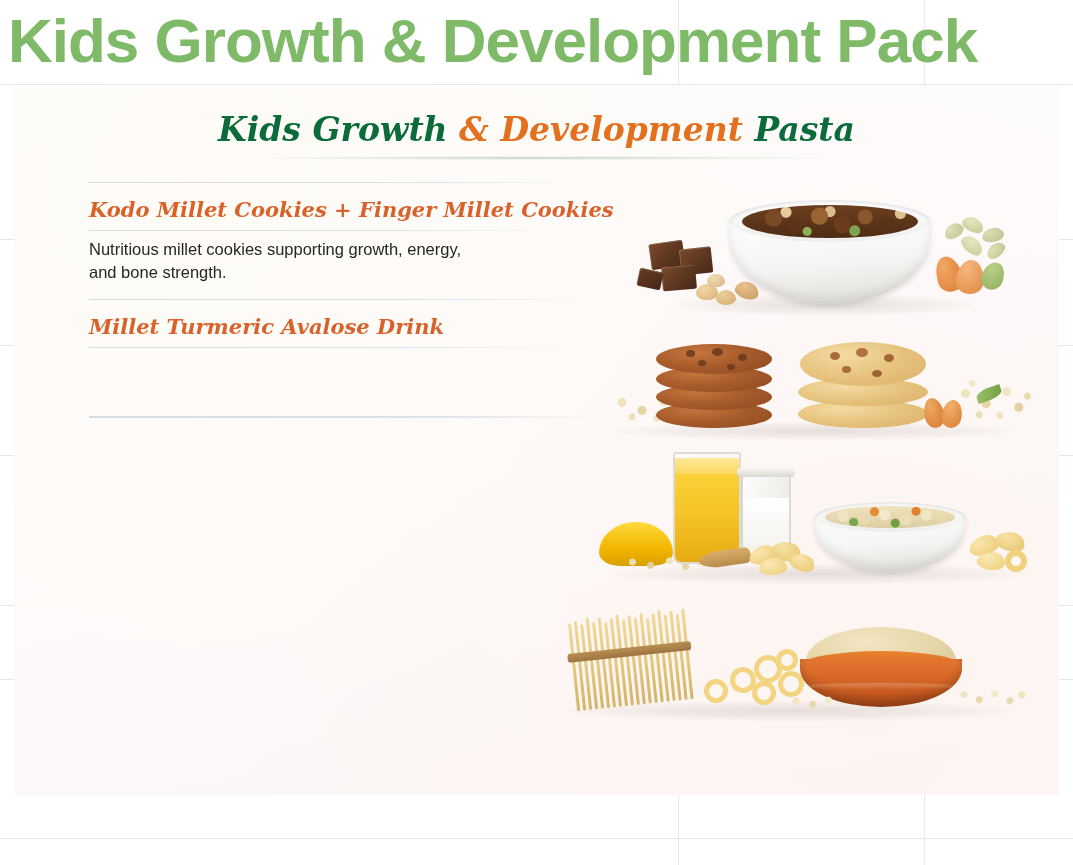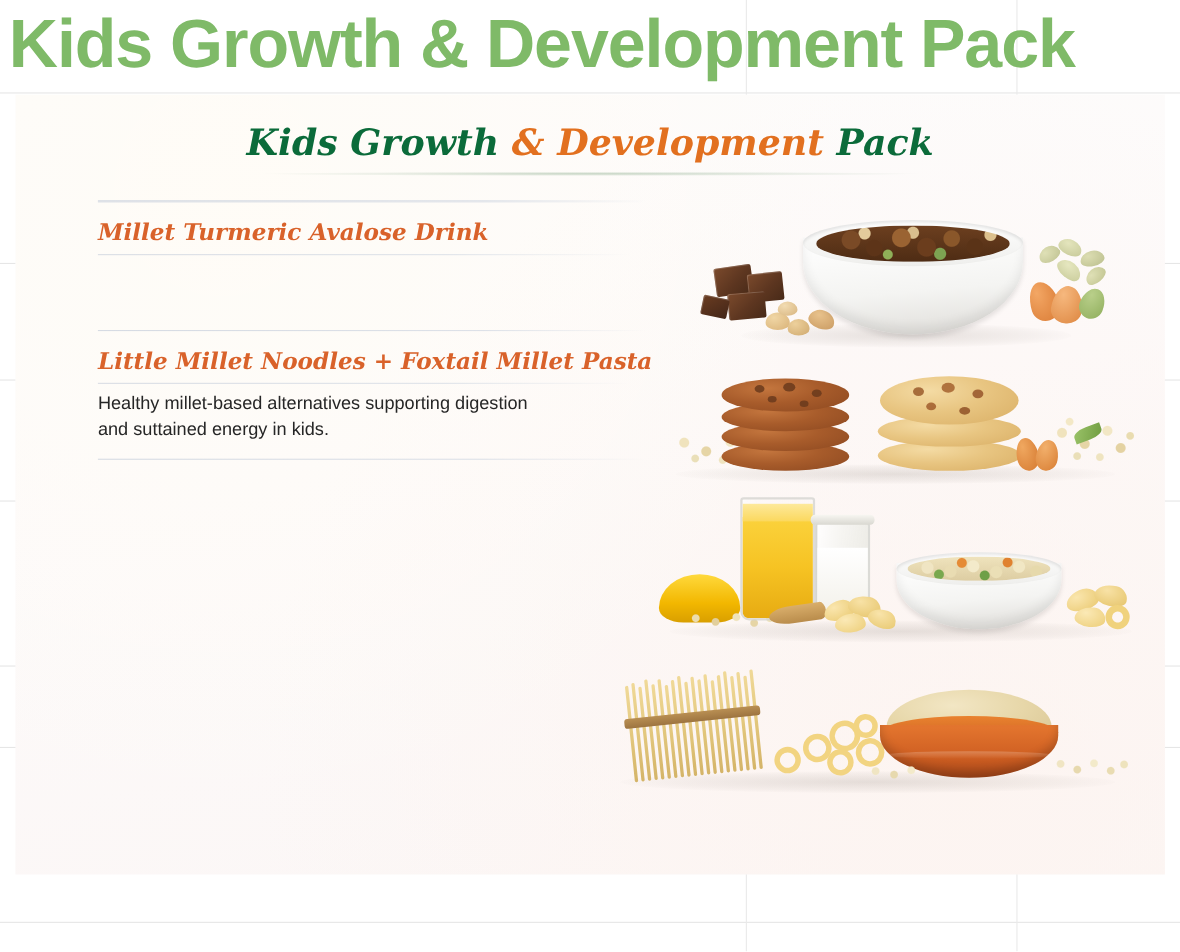--- a/index.html
+++ b/index.html
@@ -313,21 +313,21 @@
   <div class="grid-line-h" style="top:679px;"></div>
   <div class="grid-line-h" style="top:838px;"></div>
   <div class="grid-line-v" style="left:678px;"></div>
   <div class="grid-line-v" style="left:924px;"></div>
 
   <div class="page-heading">Kids Growth &amp; Development Pack</div>
 
   <div class="card">
 
     <div class="card-title">
-      <span class="seg-green">Kids Growth </span><span class="seg-orange">&amp; Development </span><span class="seg-green">Pack</span>
+      <span class="seg-green">Kids Growth </span><span class="seg-orange">&amp; Development </span><span class="seg-green">Pasta</span>
     </div>
     <div class="title-rule"></div>
 
     <div class="art" style="left:590px; top:100px; width:430px; height:130px;">
       <div class="shadow-ellipse" style="left:70px; top:108px; width:300px; height:22px;"></div>
 
       <div class="choco-block" style="left:46px; top:56px; width:34px; height:26px; transform:rotate(-8deg);"></div>
       <div class="choco-block" style="left:76px; top:62px; width:32px; height:26px; transform:rotate(-6deg);"></div>
       <div class="choco-block" style="left:58px; top:80px; width:34px; height:24px; transform:rotate(-5deg);"></div>
       <div class="choco-block" style="left:34px; top:84px; width:24px; height:18px; transform:rotate(12deg); background:linear-gradient(140deg,#6a3c21,#432618);"></div>
@@ -514,36 +514,36 @@
            background:
              radial-gradient(circle at 20% 50%, #f0e5c3 0 3px, transparent 4px),
              radial-gradient(circle at 48% 66%, #e7d9ae 0 3px, transparent 4px),
              radial-gradient(circle at 74% 46%, #f3eaca 0 3px, transparent 4px);"></div>
     </div>
 
     <div class="items">
 
       <div class="section-sep"></div>
 
+      <div class="item" style="height:116px; padding-top:14px;">
+        <div class="item-text">
+          <div class="item-title">Kodo Millet Cookies + Finger Millet Cookies</div>
+          <div class="item-rule"></div>
+          <div class="item-desc">Nutritious millet cookies supporting growth, energy,
+and bone strength.</div>
+        </div>
+      </div>
       <div class="section-sep"></div>
 
       <div class="item" style="height:116px; padding-top:14px;">
         <div class="item-text">
           <div class="item-title">Millet Turmeric Avalose Drink</div>
           <div class="item-rule"></div>
         </div>
       </div>
       <div class="section-sep"></div>
 
-      <div class="item" style="height:116px; padding-top:14px;">
-        <div class="item-text">
-          <div class="item-title">Little Millet Noodles + Foxtail Millet Pasta</div>
-          <div class="item-rule"></div>
-          <div class="item-desc">Healthy millet-based alternatives supporting digestion
-and suttained energy in kids.</div>
-        </div>
-      </div>
       <div class="section-sep"></div>
 
 
     </div>
   </div>
 </div>
 
 </body></html>

